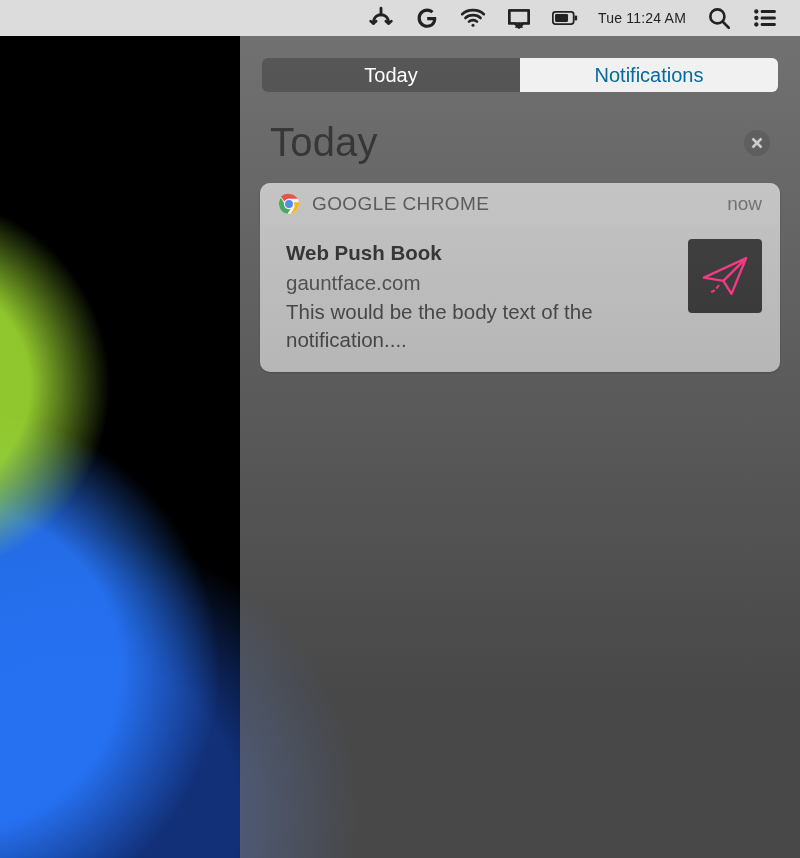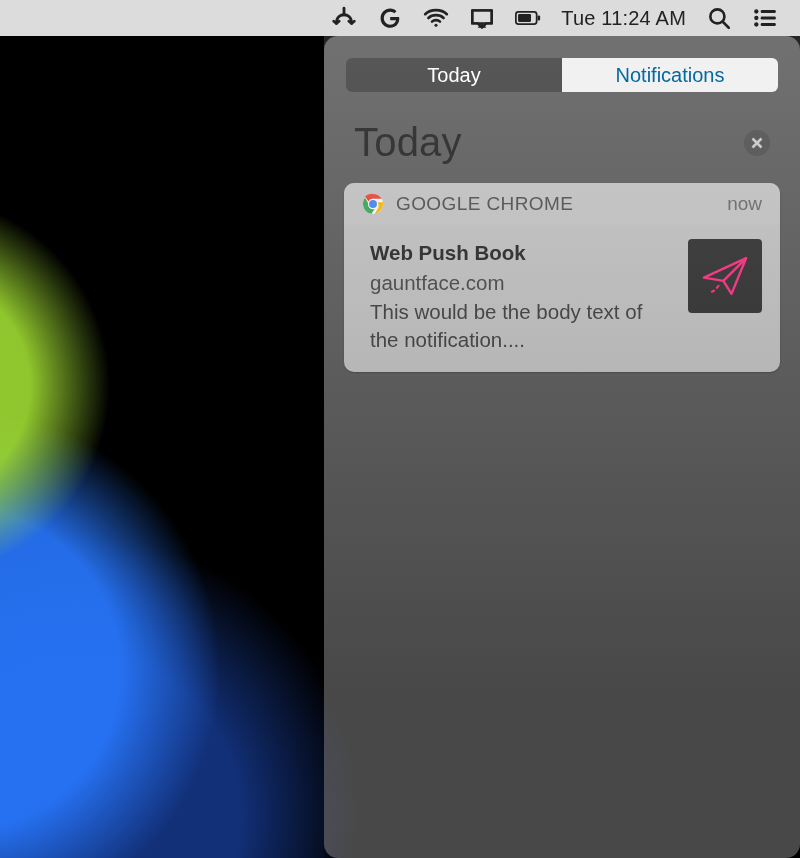--- a/index.html
+++ b/index.html
@@ -15,33 +15,32 @@
       radial-gradient(circle at 10% 95%, rgba(30,80,200,.6) 0 160px, rgba(30,80,200,0) 280px),
       #000;
   }
 
   
   .menubar {
     position: absolute; top: 0; left: 0; right: 0; height: 36px;
     background: #dcdcdc;
     display: flex; align-items: center; justify-content: flex-end;
     padding: 0 12px;
-    font-size: 20px; color: #232323;
+    font-size: 14px; color: #232323;
   }
   .menubar .mi { display: flex; align-items: center; justify-content: center; height: 100%; padding: 0 10px; cursor: default; }
   .menubar .clock { font-weight: 400; letter-spacing: .2px; }
 
   .menubar svg { width: 26px; height: 26px; display: block; }
 
   
   .nc {
-    position: absolute; top: 36px; right: 0; bottom: 0; width: 476px;
+    position: absolute; top: 36px; right: 0; bottom: 0; width: 560px;
     background: rgba(160,160,160,0.55);
     backdrop-filter: blur(8px);
-    border-radius: 14px;
   }
   .nc-overlay { 
     position: absolute; inset: 0;
     background: linear-gradient(180deg, rgba(255,255,255,0.15), rgba(0,0,0,0.18) 80%);
     pointer-events: none;
   }
 
   
   .seg {
     position: relative; margin: 22px 22px 0 22px; height: 34px;

